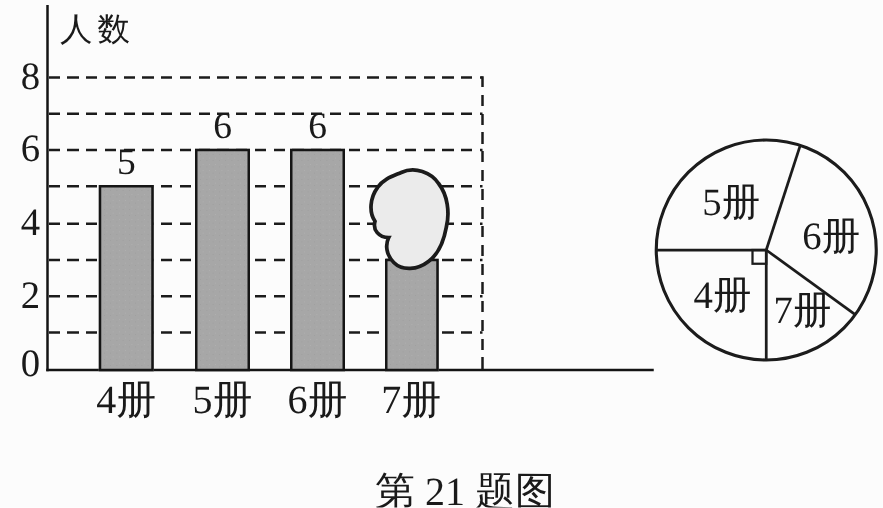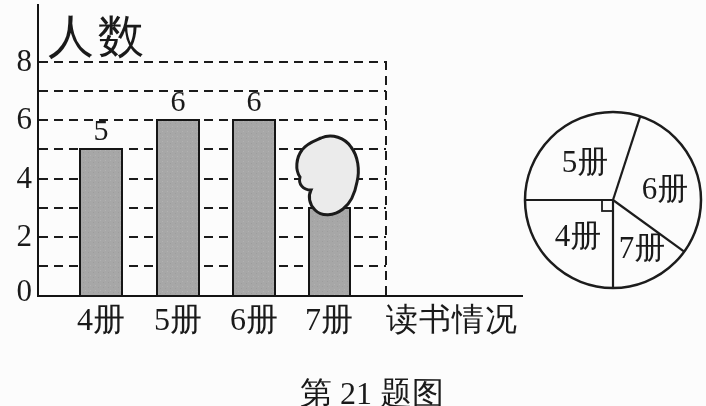--- a/index.html
+++ b/index.html
@@ -16,21 +16,21 @@
   
   .gridline-h{
     left:39px; width:347px; height:2px;
     background:repeating-linear-gradient(90deg,#1b1b1b 0 9px,transparent 9px 15px);
   }
   .gridline-v{
     left:385px; top:61px; width:2px; height:236px;
     background:repeating-linear-gradient(180deg,#1b1b1b 0 9px,transparent 9px 15px);
   }
   
-  .y-axis-title{left:48px; top:6px; font-size:46px; letter-spacing:4px;}
+  .y-axis-title{left:48px; top:6px; font-size:26px; letter-spacing:4px;}
   .y-tick{left:0px; width:32px; text-align:right; font-size:31px; line-height:30px;}
   .bar-value{width:60px; text-align:center; font-size:30px; line-height:30px;}
   .cat-label{top:301px; width:90px; text-align:center; font-size:32px; line-height:36px;}
   .x-axis-title{left:386px; top:301px; font-size:32px; line-height:36px; letter-spacing:1px;}
   .caption{left:252px; top:372px; width:240px; text-align:center; font-size:32px;}
   
   .bar{
     background:#a7a7a7; border:2px solid #151515; box-sizing:border-box;
     background-image:radial-gradient(#9d9d9d 12%, transparent 13%),
                      radial-gradient(#b2b2b2 12%, transparent 13%);
@@ -85,21 +85,20 @@
                C67,61 63,71 55,77 C46,84 34,85 27,78
                C21,72 20,64 23,58 C15,58 10,52 12,45
                C7,38 8,26 14,18 C19,11 26,9 33,6 Z" fill="#ebebeb" stroke="#1b1b1b" stroke-width="3"></path>
     </svg>
   </div>
 
   <div class="abs cat-label" style="left:56px">4册</div>
   <div class="abs cat-label" style="left:133px">5册</div>
   <div class="abs cat-label" style="left:209px">6册</div>
   <div class="abs cat-label" style="left:284px">7册</div>
-  <div class="abs x-axis-title">读书情况</div>
 
   <div class="abs pie-box">
     <svg width="184" height="184" viewBox="0 0 184 184">
       <circle cx="92" cy="92" r="88" fill="#fcfcfc" stroke="#1c1c1c" stroke-width="2.5"></circle>
 
       <line x1="92" y1="92" x2="4" y2="92" stroke="#1c1c1c" stroke-width="2.2"></line>
       <line x1="92" y1="92" x2="92" y2="180" stroke="#1c1c1c" stroke-width="2.2"></line>
       <line x1="92" y1="92" x2="119.2" y2="8.3" stroke="#1c1c1c" stroke-width="2.2"></line>
       <line x1="92" y1="92" x2="163.2" y2="143.7" stroke="#1c1c1c" stroke-width="2.2"></line>
 

